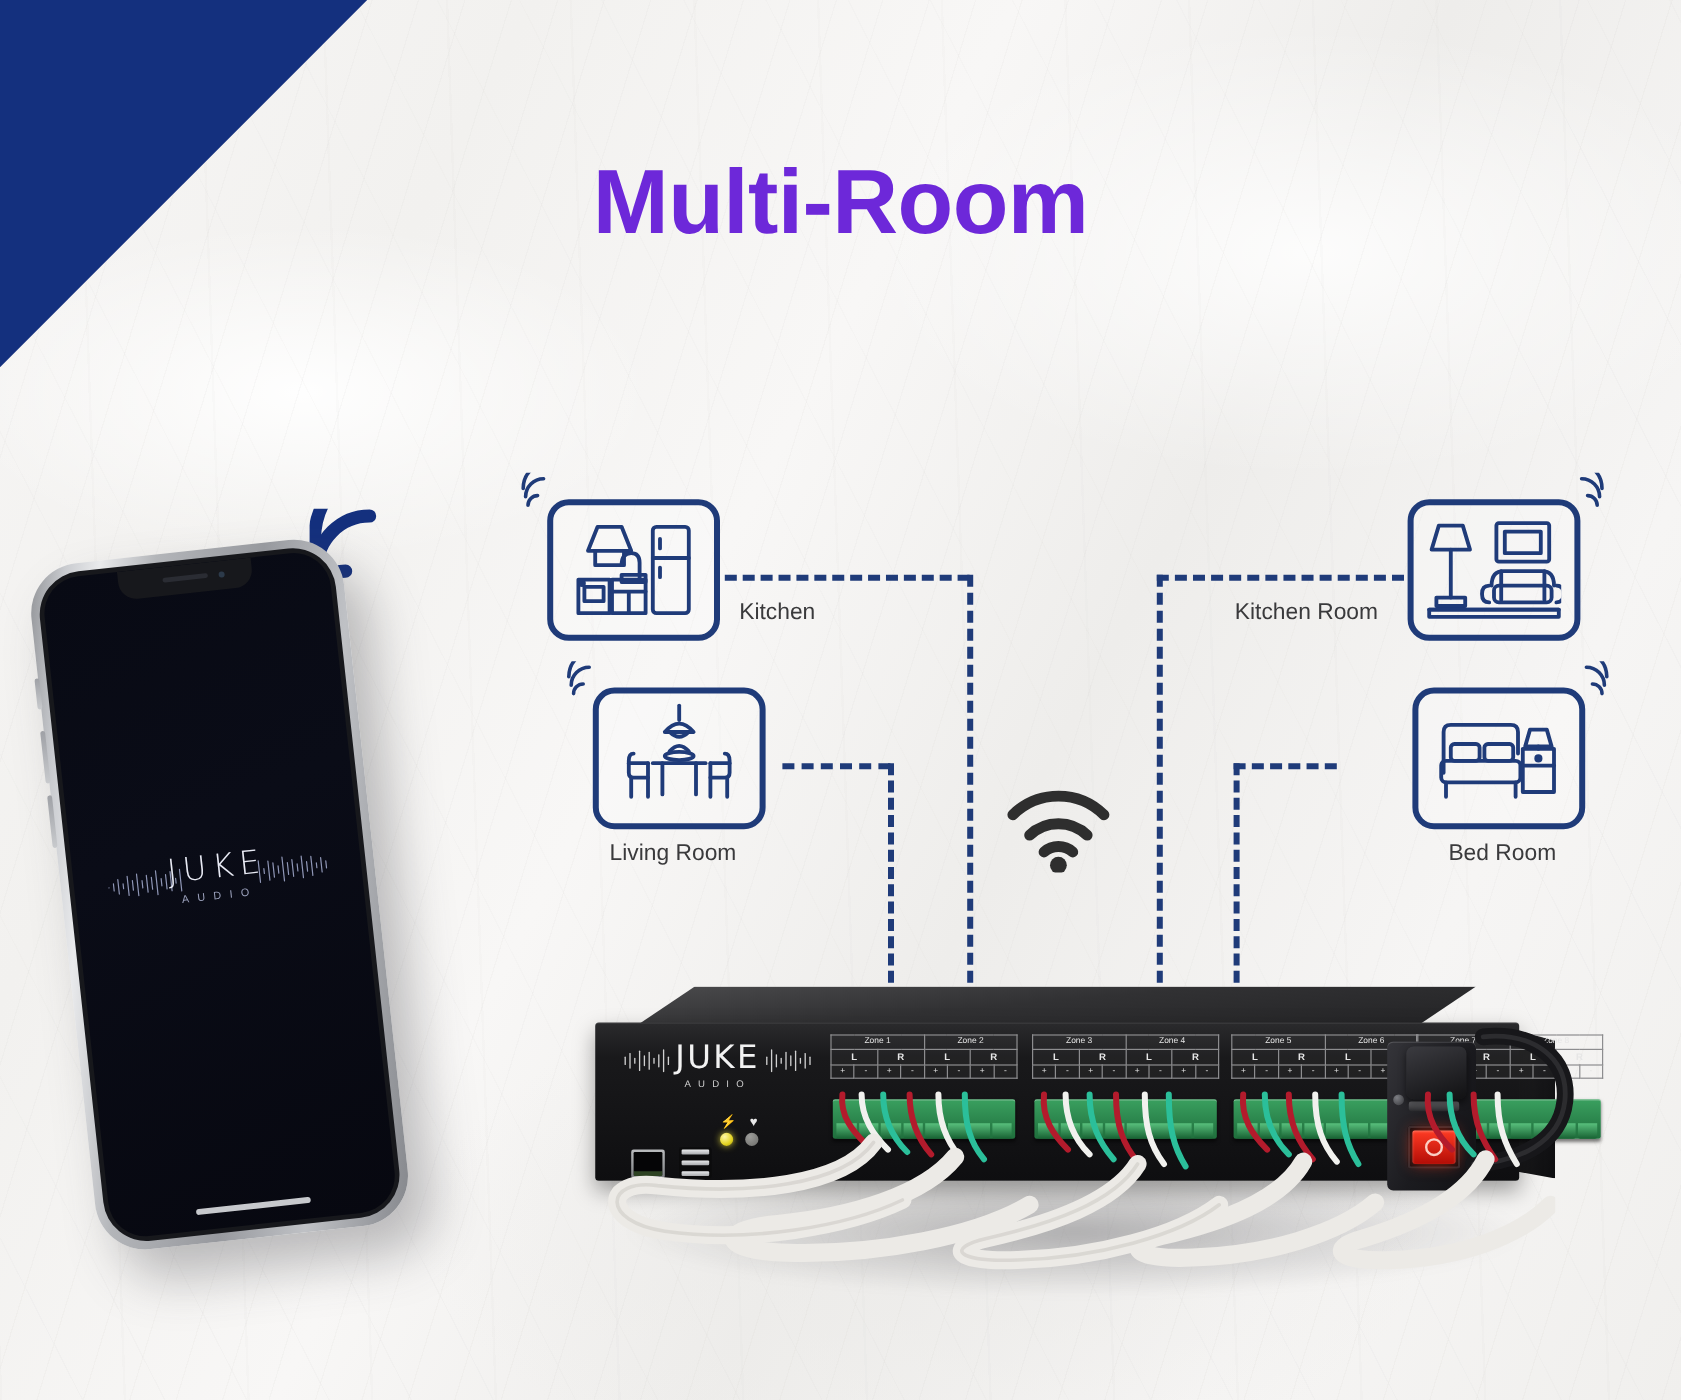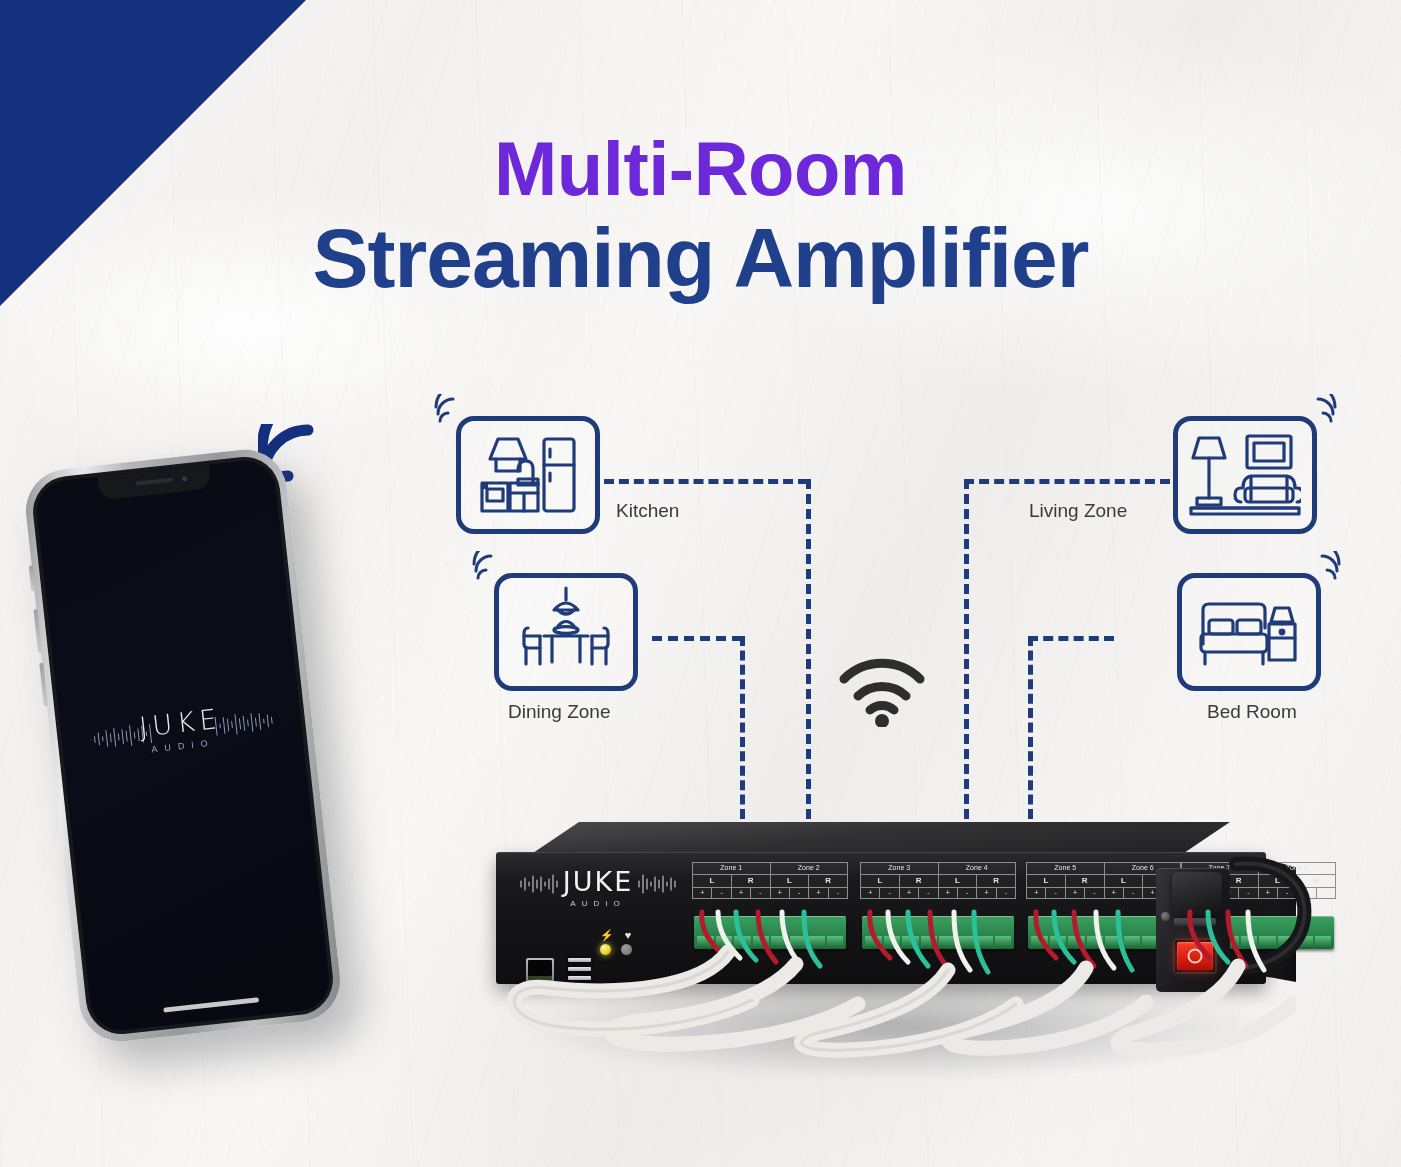--- a/index.html
+++ b/index.html
@@ -192,21 +192,20 @@
   .wires{position:absolute;left:0;top:70px;width:800px;height:170px;}
 </style>
 </head>
 <body>
 
 <div id="bg"></div>
 <div id="corner"></div>
 
 <div id="title-block">
   <div class="title-1">Multi-Room</div>
-  <div class="title-2">Streaming Amplifier</div>
 </div>
 
 <div class="dash-h" style="left:604px;top:479px;width:204px;"></div>
 <div class="dash-v" style="left:806px;top:479px;height:340px;"></div>
 
 <div class="dash-h" style="left:652px;top:636px;width:90px;"></div>
 <div class="dash-v" style="left:740px;top:636px;height:183px;"></div>
 
 <div class="dash-h" style="left:964px;top:479px;width:206px;"></div>
 <div class="dash-v" style="left:964px;top:479px;height:340px;"></div>
@@ -263,21 +262,21 @@
       </g>
     </svg>
   </div>
   <svg class="mini-wifi" style="left:-22px;top:-22px;" viewBox="0 0 34 30">
     <g fill="none" stroke="#1f3b79" stroke-width="3" stroke-linecap="round">
       <path d="M6 27 A8 8 0 0 1 14 19"></path>
       <path d="M4 20 A15 15 0 0 1 19 5"></path>
       <path d="M2 13 A22 22 0 0 1 24 -9"></path>
     </g>
   </svg>
-  <div class="room-label" style="left:14px;top:128px;">Dining Zone</div>
+  <div class="room-label" style="left:14px;top:128px;">Living Room</div>
 </div>
 
 <div class="room" style="left:1173px;top:416px;">
   <div class="room-box">
     <svg width="112" height="90" viewBox="0 0 112 90">
       <g fill="none" stroke="#1f3b79" stroke-width="3.2" stroke-linejoin="round" stroke-linecap="round">
         <path d="M10 8 L30 8 L36 28 L4 28 Z"></path>
         <path d="M20 28 L20 68"></path>
         <rect x="8" y="68" width="24" height="7"></rect>
         <rect x="58" y="6" width="44" height="32" rx="2"></rect>
@@ -292,21 +291,21 @@
       </g>
     </svg>
   </div>
   <svg class="mini-wifi" style="left:130px;top:-22px;transform:scaleX(-1);" viewBox="0 0 34 30">
     <g fill="none" stroke="#1f3b79" stroke-width="3" stroke-linecap="round">
       <path d="M6 27 A8 8 0 0 1 14 19"></path>
       <path d="M4 20 A15 15 0 0 1 19 5"></path>
       <path d="M2 13 A22 22 0 0 1 24 -9"></path>
     </g>
   </svg>
-  <div class="room-label" style="left:-144px;top:84px;">Living Zone</div>
+  <div class="room-label" style="left:-144px;top:84px;">Kitchen Room</div>
 </div>
 
 <div class="room" style="left:1177px;top:573px;">
   <div class="room-box">
     <svg width="108" height="84" viewBox="0 0 108 84">
       <g fill="none" stroke="#1f3b79" stroke-width="3.2" stroke-linejoin="round" stroke-linecap="round">
         <path d="M8 54 L8 20 q0 -6 6 -6 L64 14 q6 0 6 6 L70 38"></path>
         <rect x="14" y="30" width="24" height="14" rx="3"></rect>
         <rect x="42" y="30" width="24" height="14" rx="3"></rect>
         <rect x="6" y="44" width="66" height="18" rx="4"></rect>

